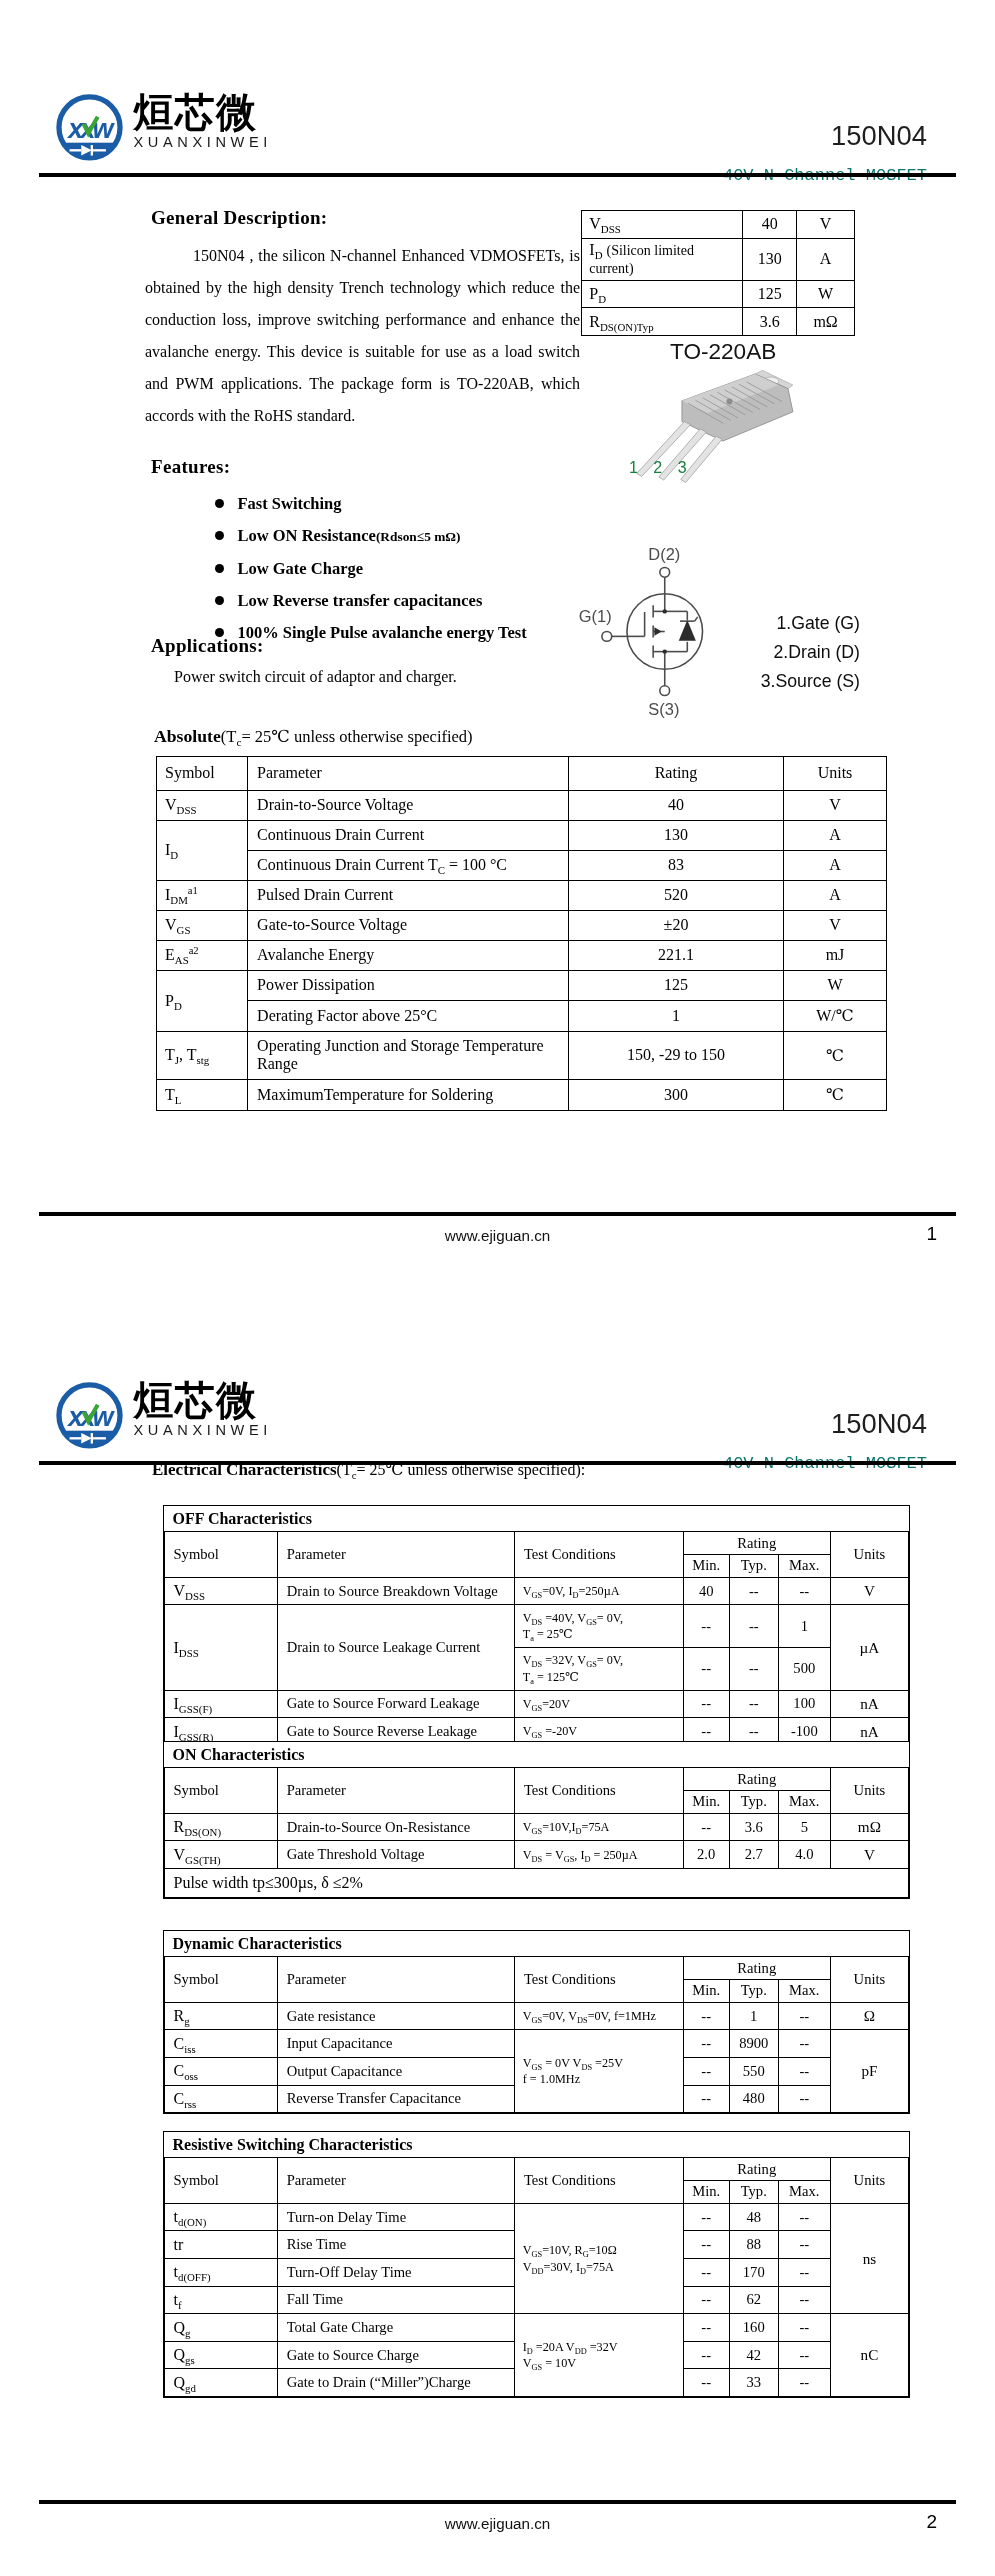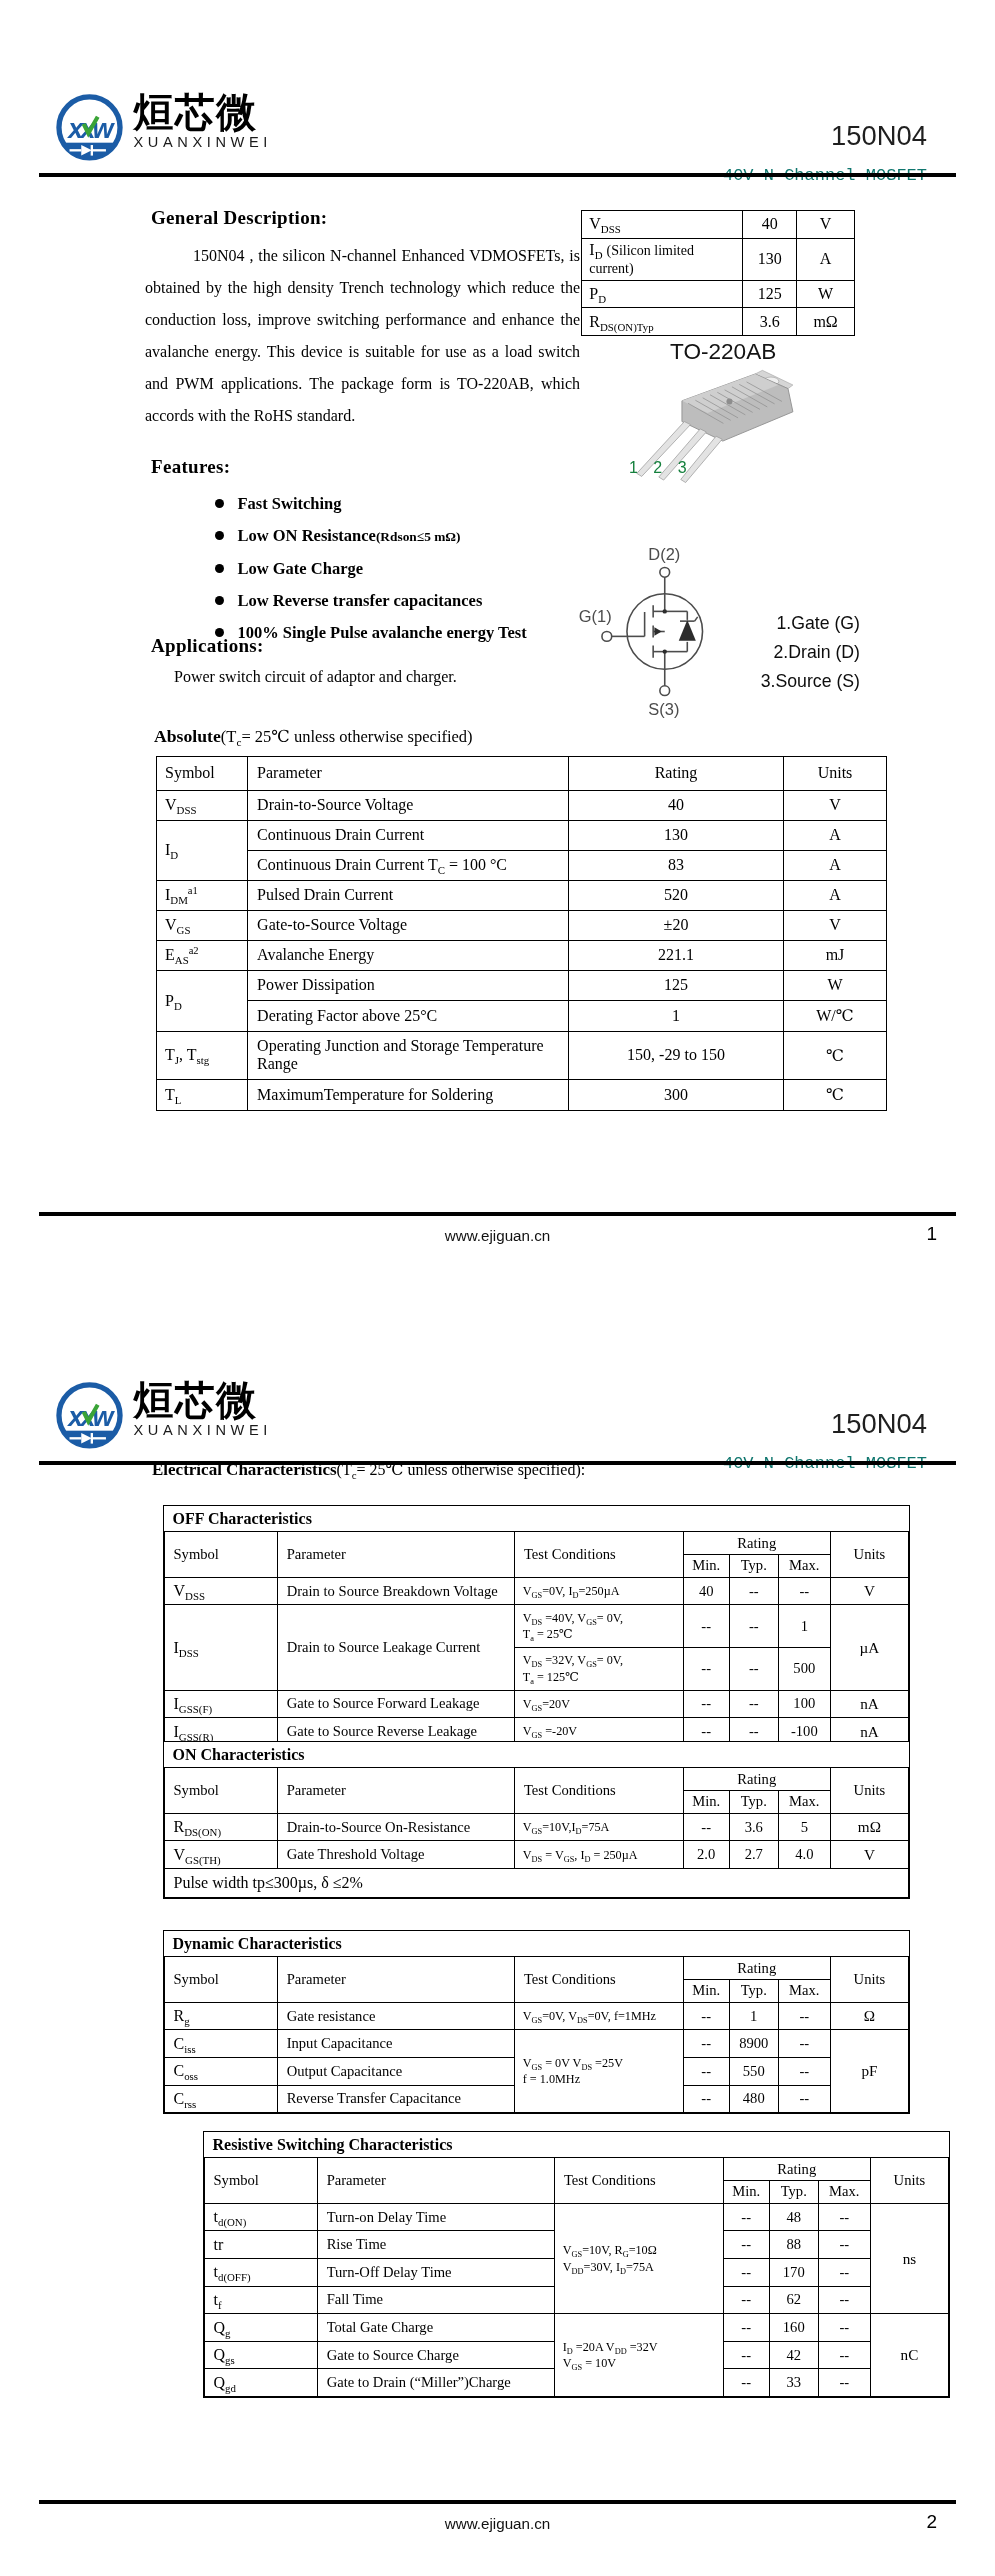--- a/index.html
+++ b/index.html
@@ -515,21 +515,21 @@
         <td class="c-sym">C<sub>rss</sub></td>
         <td class="c-par">Reverse Transfer Capacitance</td>
         <td class="c-mtm">--</td>
         <td class="c-mtm">480</td>
         <td class="c-mtm">--</td>
       </tr>
     </tbody>
       </table>
   </div>
 
-  <div class="box" style="top:843px;margin-left:40px;">
+  <div class="box" style="top:843px;">
     <div class="box-title">Resistive Switching Characteristics</div>
     <table class="etable">
       <colgroup>
           <col style="width:113px">
           <col style="width:237px">
           <col style="width:168px">
           <col style="width:46px">
           <col style="width:49px">
           <col style="width:52px">
           <col style="width:78px">

